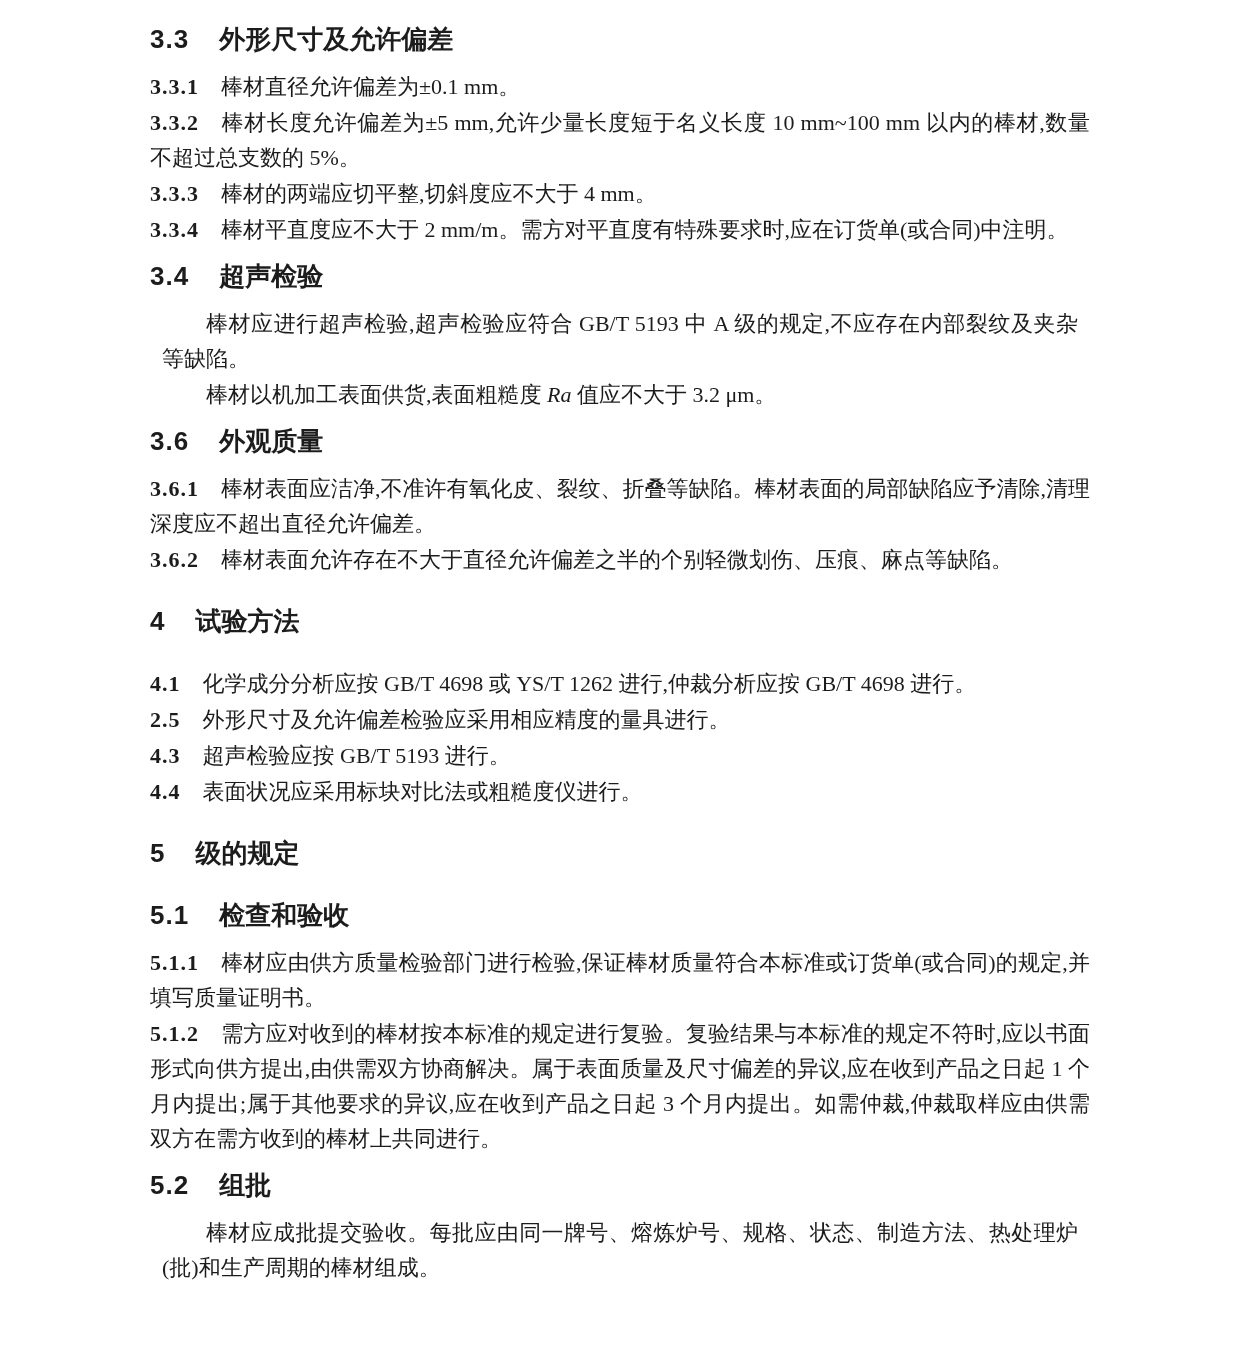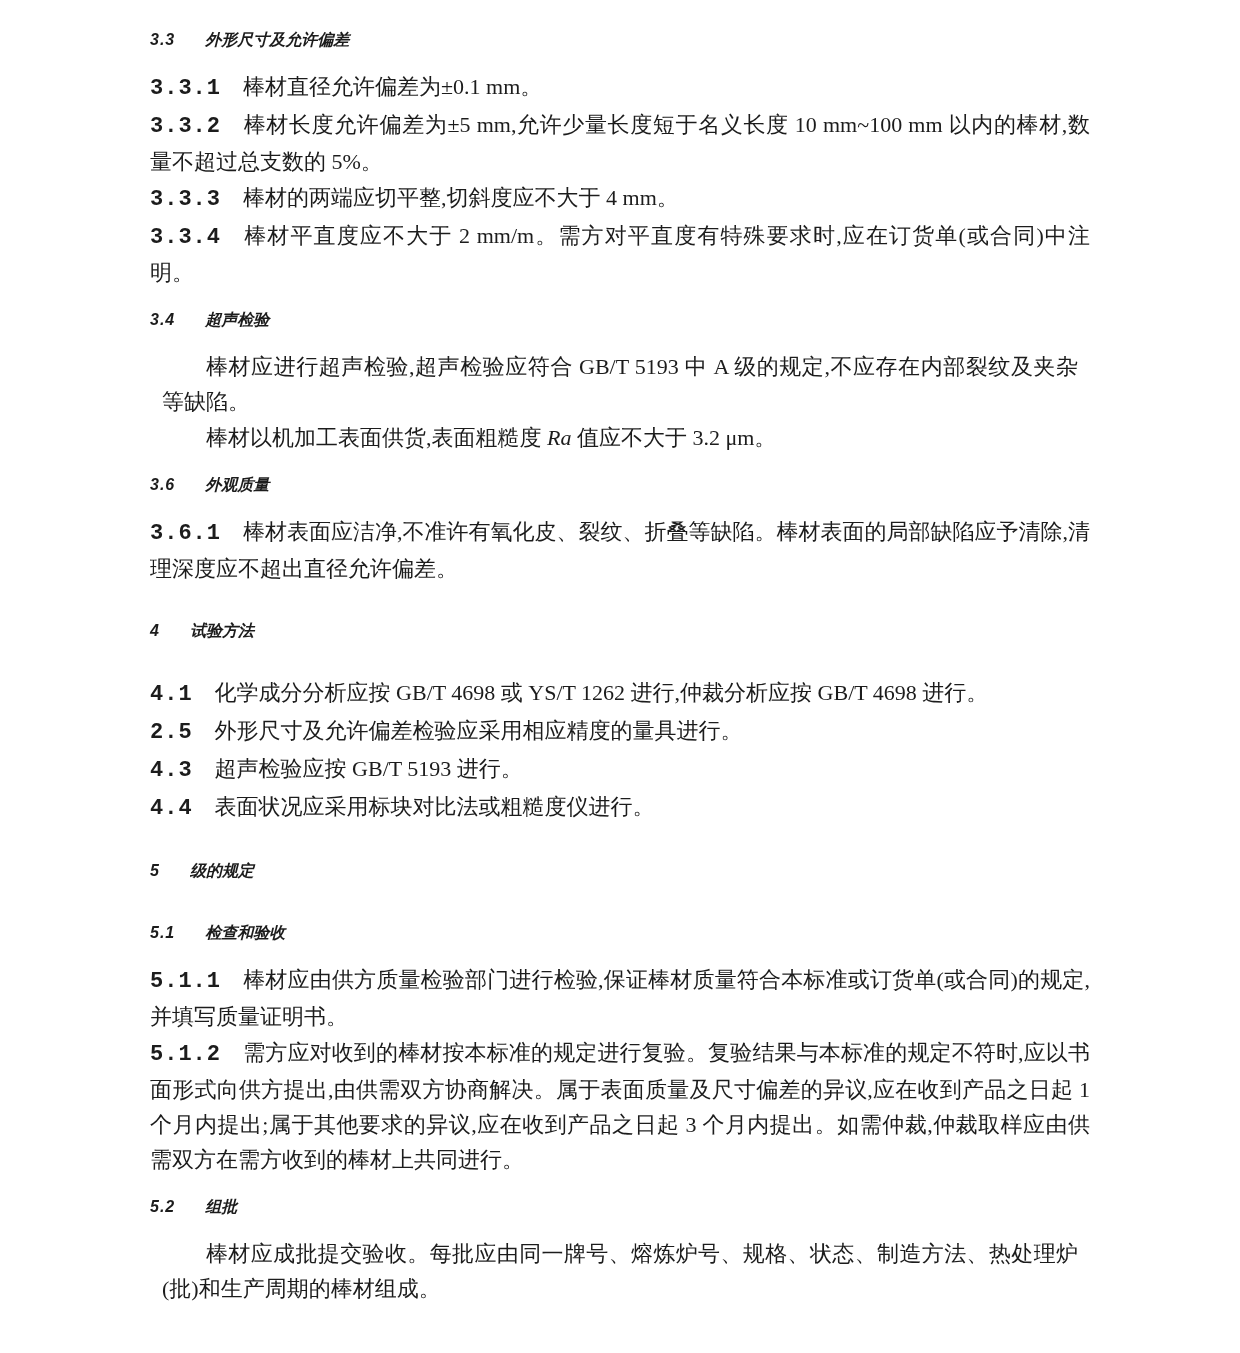--- a/index.html
+++ b/index.html
@@ -19,34 +19,33 @@
   main.page {
     box-sizing: border-box;
     width: 1240px;
     height: 1353px;
     padding: 10px 150px 0 150px;
     background: #ffffff;
   }
   .heading {
     font-family: "Liberation Sans", "DejaVu Sans", sans-serif;
     font-weight: 700;
-    font-size: 16px;
+    font-size: 26px;
     line-height: 35px;
     white-space: nowrap;
-    font-style: italic;
   }
   .heading.sub     { margin: 12px 0; }
   .heading.chapter { margin: 27px 0; }
   .hnum  { margin-right: 30px; letter-spacing: 1px; }
   .clause {
     margin: 1px 0;
     text-align: justify;
   }
   .cnum {
-    font-family: Liberation Mono, monospace;
+    font-family: Liberation Serif, serif;
     font-weight: 700;
     letter-spacing: 1px;
     margin-right: 22px;
   }
   .para {
     margin: 1px 12px;
     text-align: justify;
     text-indent: 44px;
   }
   .ital { font-style: italic; }
@@ -59,20 +58,21 @@
       <div class="heading sub"><span class="hnum">3.3</span><span class="htitle">外形尺寸及允许偏差</span></div>
       <div class="clause"><span class="cnum">3.3.1</span><span class="ctext">棒材直径允许偏差为±0.1 mm。</span></div>
       <div class="clause"><span class="cnum">3.3.2</span><span class="ctext">棒材长度允许偏差为±5 mm,允许少量长度短于名义长度 10 mm~100 mm 以内的棒材,数量不超过总支数的 5%。</span></div>
       <div class="clause"><span class="cnum">3.3.3</span><span class="ctext">棒材的两端应切平整,切斜度应不大于 4 mm。</span></div>
       <div class="clause"><span class="cnum">3.3.4</span><span class="ctext">棒材平直度应不大于 2 mm/m。需方对平直度有特殊要求时,应在订货单(或合同)中注明。</span></div>
       <div class="heading sub"><span class="hnum">3.4</span><span class="htitle">超声检验</span></div>
       <div class="para">棒材应进行超声检验,超声检验应符合 GB/T 5193 中 A 级的规定,不应存在内部裂纹及夹杂等缺陷。</div>
       <div class="para"><span>棒材以机加工表面供货,表面粗糙度 </span><span class="ital">Ra</span><span> 值应不大于 3.2 μm。</span></div>
       <div class="heading sub"><span class="hnum">3.6</span><span class="htitle">外观质量</span></div>
       <div class="clause"><span class="cnum">3.6.1</span><span class="ctext">棒材表面应洁净,不准许有氧化皮、裂纹、折叠等缺陷。棒材表面的局部缺陷应予清除,清理深度应不超出直径允许偏差。</span></div>
+      <div class="clause"><span class="cnum">3.6.2</span><span class="ctext">棒材表面允许存在不大于直径允许偏差之半的个别轻微划伤、压痕、麻点等缺陷。</span></div>
       <div class="heading chapter"><span class="hnum">4</span><span class="htitle">试验方法</span></div>
       <div class="clause"><span class="cnum">4.1</span><span class="ctext">化学成分分析应按 GB/T 4698 或 YS/T 1262 进行,仲裁分析应按 GB/T 4698 进行。</span></div>
       <div class="clause"><span class="cnum">2.5</span><span class="ctext">外形尺寸及允许偏差检验应采用相应精度的量具进行。</span></div>
       <div class="clause"><span class="cnum">4.3</span><span class="ctext">超声检验应按 GB/T 5193 进行。</span></div>
       <div class="clause"><span class="cnum">4.4</span><span class="ctext">表面状况应采用标块对比法或粗糙度仪进行。</span></div>
       <div class="heading chapter"><span class="hnum">5</span><span class="htitle">级的规定</span></div>
       <div class="heading sub"><span class="hnum">5.1</span><span class="htitle">检查和验收</span></div>
       <div class="clause"><span class="cnum">5.1.1</span><span class="ctext">棒材应由供方质量检验部门进行检验,保证棒材质量符合本标准或订货单(或合同)的规定,并填写质量证明书。</span></div>
       <div class="clause"><span class="cnum">5.1.2</span><span class="ctext">需方应对收到的棒材按本标准的规定进行复验。复验结果与本标准的规定不符时,应以书面形式向供方提出,由供需双方协商解决。属于表面质量及尺寸偏差的异议,应在收到产品之日起 1 个月内提出;属于其他要求的异议,应在收到产品之日起 3 个月内提出。如需仲裁,仲裁取样应由供需双方在需方收到的棒材上共同进行。</span></div>
       <div class="heading sub"><span class="hnum">5.2</span><span class="htitle">组批</span></div>

